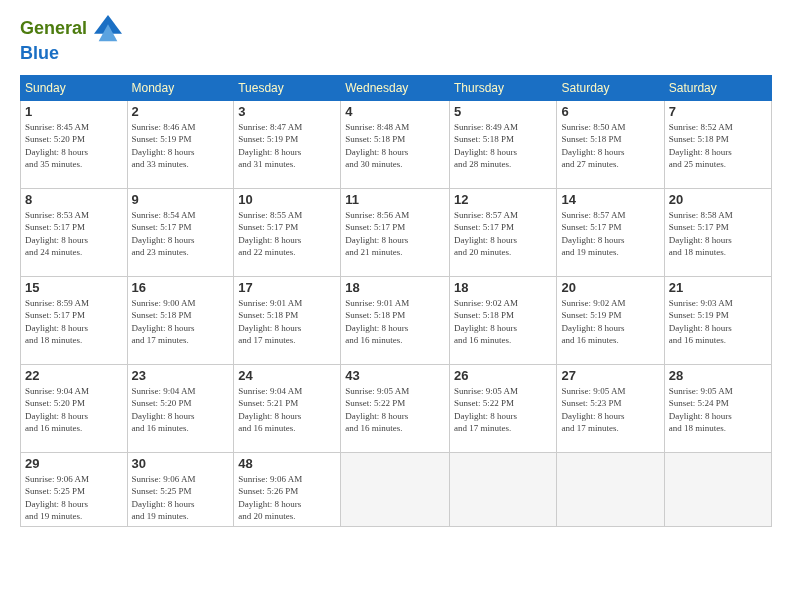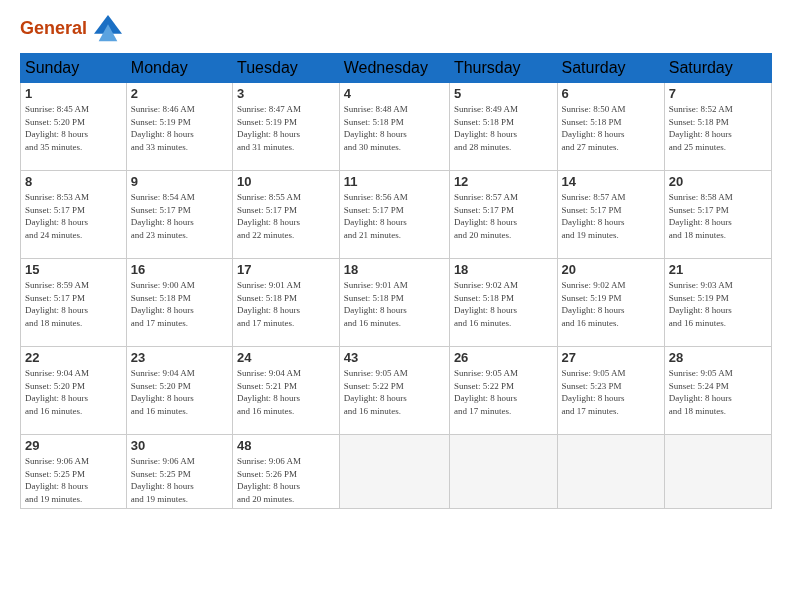--- a/index.html
+++ b/index.html
@@ -25,21 +25,21 @@
       display: flex;
       align-items: center;
     }
     .logo-text {
       font-size: 18px;
       font-weight: bold;
       color: #333;
       line-height: 1.2;
     }
     .logo-text span {
-      color: #c2410c;
+      color: #4d7c0f;
     }
     .logo-icon {
       width: 28px;
       height: 28px;
       margin-left: 3px;
     }
     .title-area {
       text-align: right;
     }
     .month-title {
@@ -51,24 +51,24 @@
       font-size: 14px;
       color: #555;
     }
     .calendar {
       width: 100%;
       border-collapse: collapse;
       font-size: 10px;
     }
     .calendar th {
       background: #1a6fc4;
-      color: #000000;
+      color: #fef9c3;
       padding: 5px 4px;
       text-align: left;
-      font-size: 16px;
+      font-size: 12px;
       font-weight: normal;
       border: 1px solid #1a6fc4;
     }
     .calendar td {
       border: 1px solid #ccc;
       vertical-align: top;
       padding: 3px 4px;
       width: 113px;
       height: 88px;
       background: #fff;
@@ -100,20 +100,21 @@
   <div class="header">
     <div class="logo">
       <div>
         <div class="logo-text">
           <span>General</span>
           <svg class="logo-icon" viewBox="0 0 30 30" xmlns="http://www.w3.org/2000/svg" style="display:inline-block;vertical-align:middle;margin-left:2px;">
             <polygon points="0,20 15,0 30,20" fill="#1a6fc4"></polygon>
             <polygon points="5,28 15,10 25,28" fill="#5ba3e0"></polygon>
           </svg>
         </div>
+        <div class="logo-text" style="color:#1a6fc4;font-size:18px;font-weight:bold;">Blue</div>
       </div>
     </div>
     <div class="title-area">
       <div class="month-title"></div>
       <div class="location"></div>
     </div>
   </div>
 
   <table class="calendar">
     <thead>

